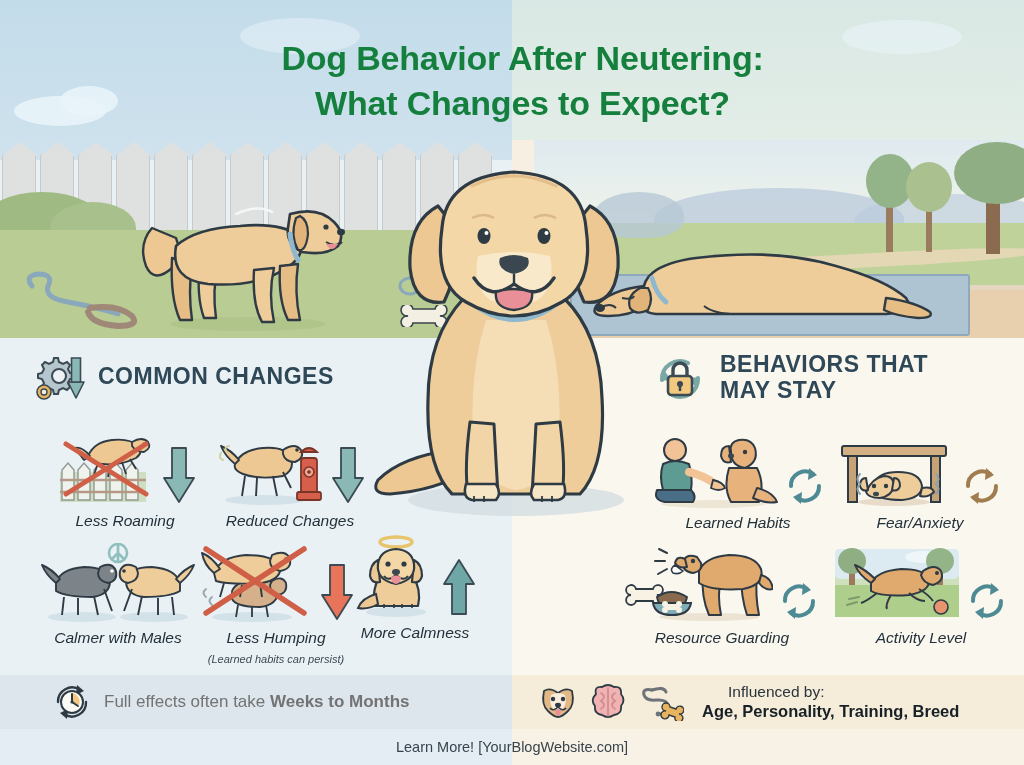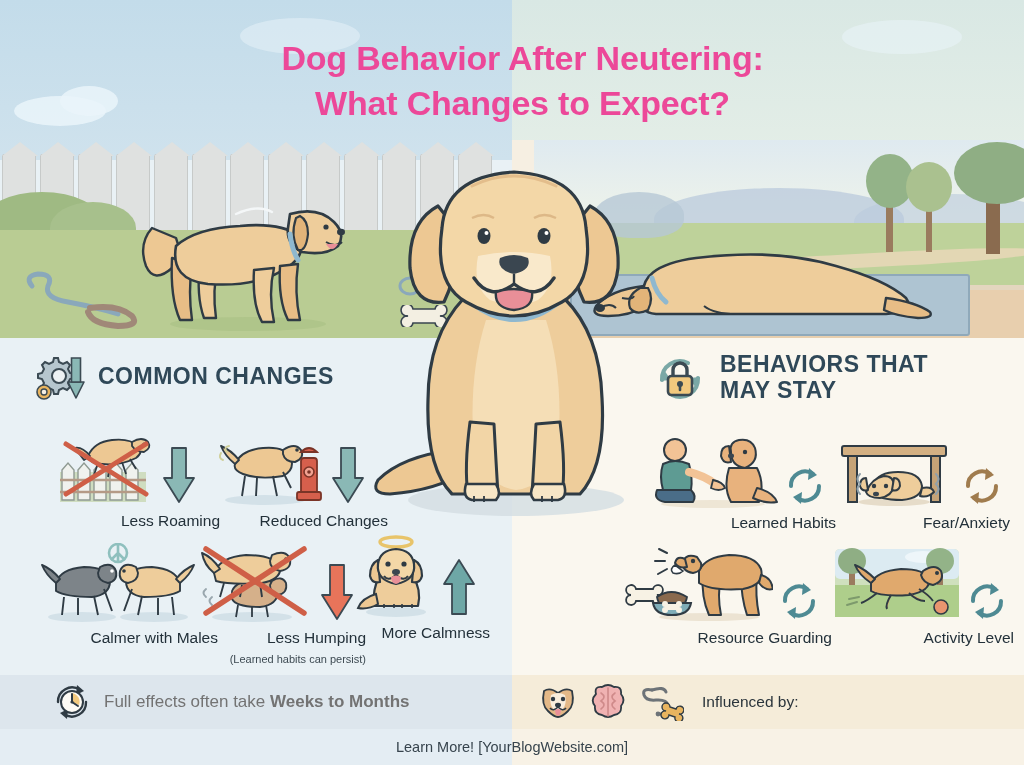--- a/index.html
+++ b/index.html
@@ -65,47 +65,47 @@
   #center-dog { position: absolute; left: 368px; top: 150px; width: 290px; height: 375px; z-index: 6; }
 
   
   .sec-head { position: absolute; display: flex; align-items: center; gap: 12px; z-index: 7; }
   .sec-head .label { font-size: 23px; font-weight: bold; color: #2f4858;
                      letter-spacing: .5px; line-height: 1.12; }
   #head-left  { left: 32px; top: 352px; }
   #head-right { left: 652px; top: 350px; }
 
   
-  .item { position: absolute; text-align: right; z-index: 7; }
+  .item { position: absolute; text-align: center; z-index: 7; font-style: italic; }
   .item .icons { display: flex; align-items: flex-end; justify-content: center;
                  height: 78px; gap: 4px; }
   .item .cap { font-size: 15.5px; color: #23313a; margin-top: 6px; white-space: nowrap; }
   .item .sub { font-size: 11px; color: #3d4a52; margin-top: 6px; white-space: nowrap; }
 
   
   .footer-bar { position: absolute; bottom: 36px; height: 54px; display: flex;
                 align-items: center; z-index: 7; }
   #footer-left  { left: 0; width: 512px; background: #dde6ed; padding-left: 52px; gap: 12px; }
   #footer-right { left: 512px; width: 512px; background: #f5ecd9; padding-left: 26px; gap: 10px; }
   .footer-text { font-size: 17px; color: #737373; }
   .footer-text b { font-weight: bold; }
   .footer-stack { display: flex; flex-direction: column; line-height: 1.25; margin-left: 8px; }
-  .footer-stack .l1 { font-size: 15.5px; color: #2a343b; }
+  .footer-stack .l1 { font-size: 15.5px; color: #2a343b; margin-left: 26px; }
   .footer-stack .l2 { font-size: 16.5px; font-weight: bold; color: #172026; }
 
   
   #bottom-bar { position: absolute; left: 0; bottom: 0; width: 1024px; height: 36px;
                 display: flex; align-items: center; justify-content: center; z-index: 8; }
   #bottom-bar .bl { position: absolute; left:0; top:0; width: 512px; height: 36px; background:#e4edf3; }
   #bottom-bar .br { position: absolute; left:512px; top:0; width: 512px; height: 36px; background:#f8f2e6; }
   #bottom-bar .txt { position: relative; font-size: 14.5px; color: #37444d; }
 
   
   #title { position: absolute; top: 36px; left: 0; width: 1024px; text-align: center; z-index: 9; }
-  #title .l { display: block; font-size: 34px; font-weight: bold; color: #ec4899;
+  #title .l { display: block; font-size: 34px; font-weight: bold; color: #15803d;
               line-height: 1.32; letter-spacing: -.2px; padding-left: 21px; }
 </style>
 </head>
 <body>
 
 <div id="infographic">
 
   <div class="bg-half bg-left"></div>
   <div class="bg-half bg-right"></div>
 
@@ -582,20 +582,21 @@
       </g>
     </svg>
     <svg width="46" height="38" viewBox="0 0 46 38">
       <path d="M14 7 Q4 5 6 12 Q8 18 18 17 Q30 16 30 24 Q30 32 20 31" fill="none" stroke="#6d7378" stroke-width="3" stroke-linecap="round"></path>
       <path d="M14 7 Q26 3 28 9" fill="none" stroke="#6d7378" stroke-width="3" stroke-linecap="round"></path>
       <circle cx="20" cy="31" r="2.4" fill="#6d7378"></circle>
       <path d="M28 28 A4 4 0 1 1 32 24 L38 26 A4 4 0 1 1 41 31 A4 4 0 1 1 37 34 L31 32 A4 4 0 1 1 28 28Z" fill="#e8b45f" stroke="#2f3b44" stroke-width="1.4"></path>
     </svg>
     <div class="footer-stack">
       <span class="l1">Influenced by:</span>
+      <span class="l2">Age, Personality, Training, Breed</span>
     </div>
   </div>
 
   <div id="bottom-bar">
     <div class="bl"></div>
     <div class="br"></div>
     <div class="txt">Learn More! [YourBlogWebsite.com]</div>
   </div>
 
 </div>

